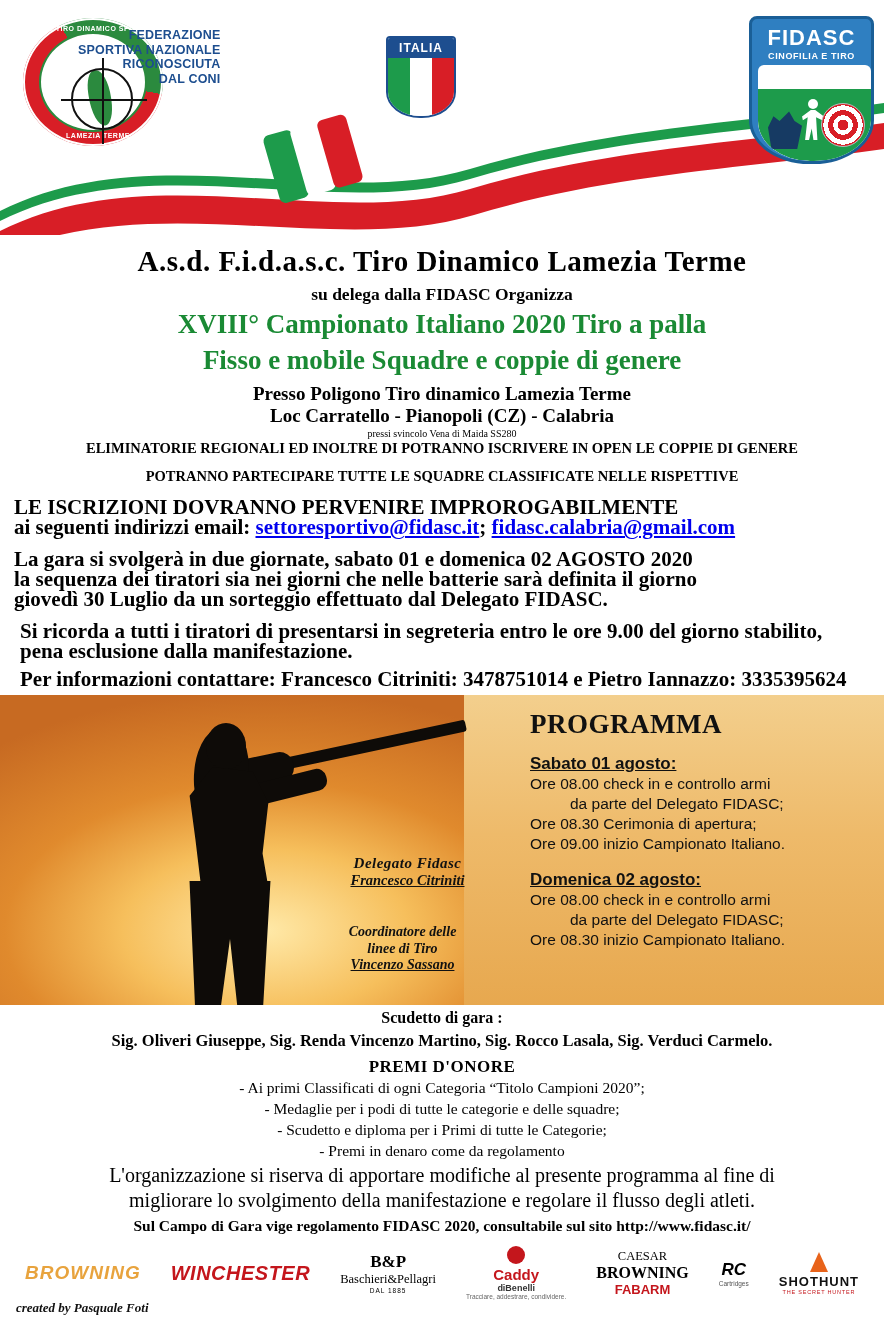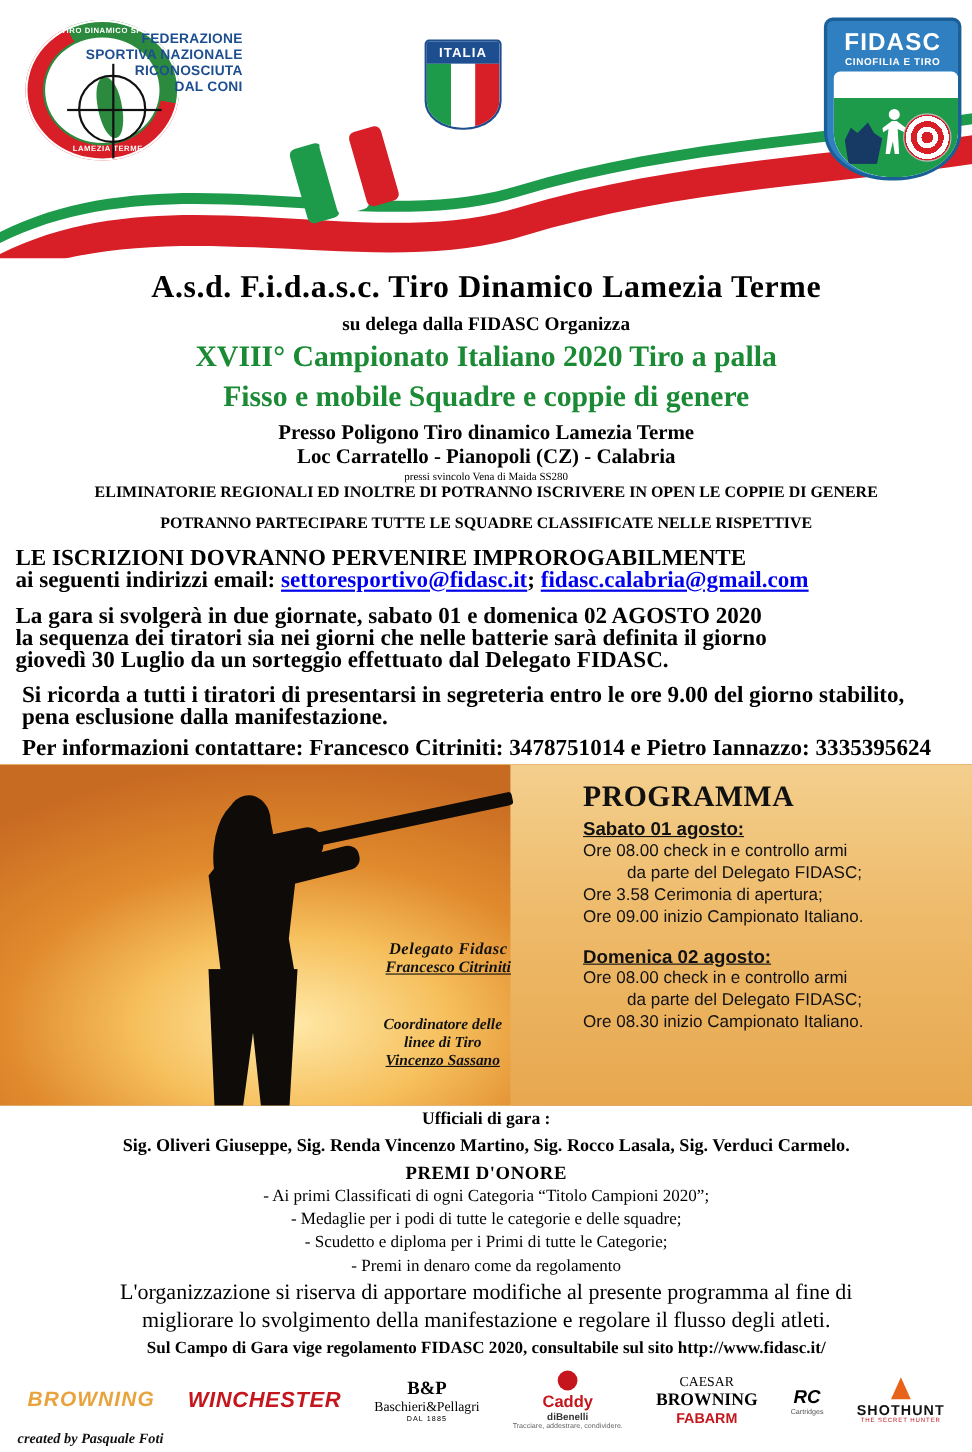--- a/index.html
+++ b/index.html
@@ -231,21 +231,21 @@
   .cred .role { font-size:15px; font-style:italic; letter-spacing:.5px; }
   .cred .name { font-size:14.5px; font-style:italic; text-decoration:underline; }
   .cred2 { position:absolute; left:280px; top:228px; width:245px; text-align:center; color:#111; font-weight:bold; }
   .cred2 .role { font-size:14px; font-style:italic; line-height:17px; }
   .cred2 .name { font-size:14px; font-style:italic; text-decoration:underline; }
 
   .programma {
     position:absolute; right:14px; top:14px; width:340px; color:#111;
   }
   .pg-title {
-    font-size:27px; font-weight:bold; letter-spacing:.5px; margin-bottom:4px;
+    font-size:27px; font-weight:bold; letter-spacing:.5px; margin-bottom:14px;
     font-family:"Liberation Serif", serif;
   }
   .pg-day {
     font-size:17px; font-weight:bold; text-decoration:underline; margin-top:4px;
     font-family:"Liberation Sans", sans-serif;
   }
   .pg-line {
     font-size:15.5px; line-height:20px;
     font-family:"Liberation Sans", sans-serif;
   }
@@ -401,37 +401,37 @@
     <div class="name">Vincenzo Sassano</div>
   </div>
 
   <div class="programma">
     <div class="pg-title">PROGRAMMA</div>
 
     <div>
       <div class="pg-day">Sabato 01 agosto:</div>
       <div class="pg-line">Ore 08.00 check in e controllo armi</div>
       <div class="pg-line ind">da parte del Delegato FIDASC;</div>
-      <div class="pg-line">Ore 3.58 Cerimonia di apertura;</div>
+      <div class="pg-line">Ore 08.30 Cerimonia di apertura;</div>
       <div class="pg-line">Ore 09.00 inizio Campionato Italiano.</div>
     </div>
 
     <div class="pg-gap"></div>
 
     <div>
       <div class="pg-day">Domenica 02 agosto:</div>
       <div class="pg-line">Ore 08.00 check in e controllo armi</div>
       <div class="pg-line ind">da parte del Delegato FIDASC;</div>
       <div class="pg-line">Ore 08.30 inizio Campionato Italiano.</div>
     </div>
   </div>
 </div>
 
 <div class="lower">
-  <div class="uff-title">Ufficiali di gara :</div>
+  <div class="uff-title">Scudetto di gara :</div>
   <div class="uff-names">Sig. Oliveri Giuseppe, Sig. Renda Vincenzo Martino, Sig. Rocco Lasala, Sig. Verduci Carmelo.</div>
 
   <div class="premi-title">PREMI D'ONORE</div>
   <div class="premi-line">-       Ai primi Classificati di ogni Categoria “Titolo Campioni 2020”;</div>
   <div class="premi-line">-       Medaglie per i podi di tutte le categorie e delle squadre;</div>
   <div class="premi-line">-       Scudetto e diploma per i Primi di tutte le Categorie;</div>
   <div class="premi-line">-       Premi in denaro come da regolamento</div>
 
   <div class="org-line">L'organizzazione si riserva di apportare modifiche al presente programma al fine di</div>
   <div class="org-line">migliorare lo svolgimento della manifestazione e regolare il flusso degli atleti.</div>

